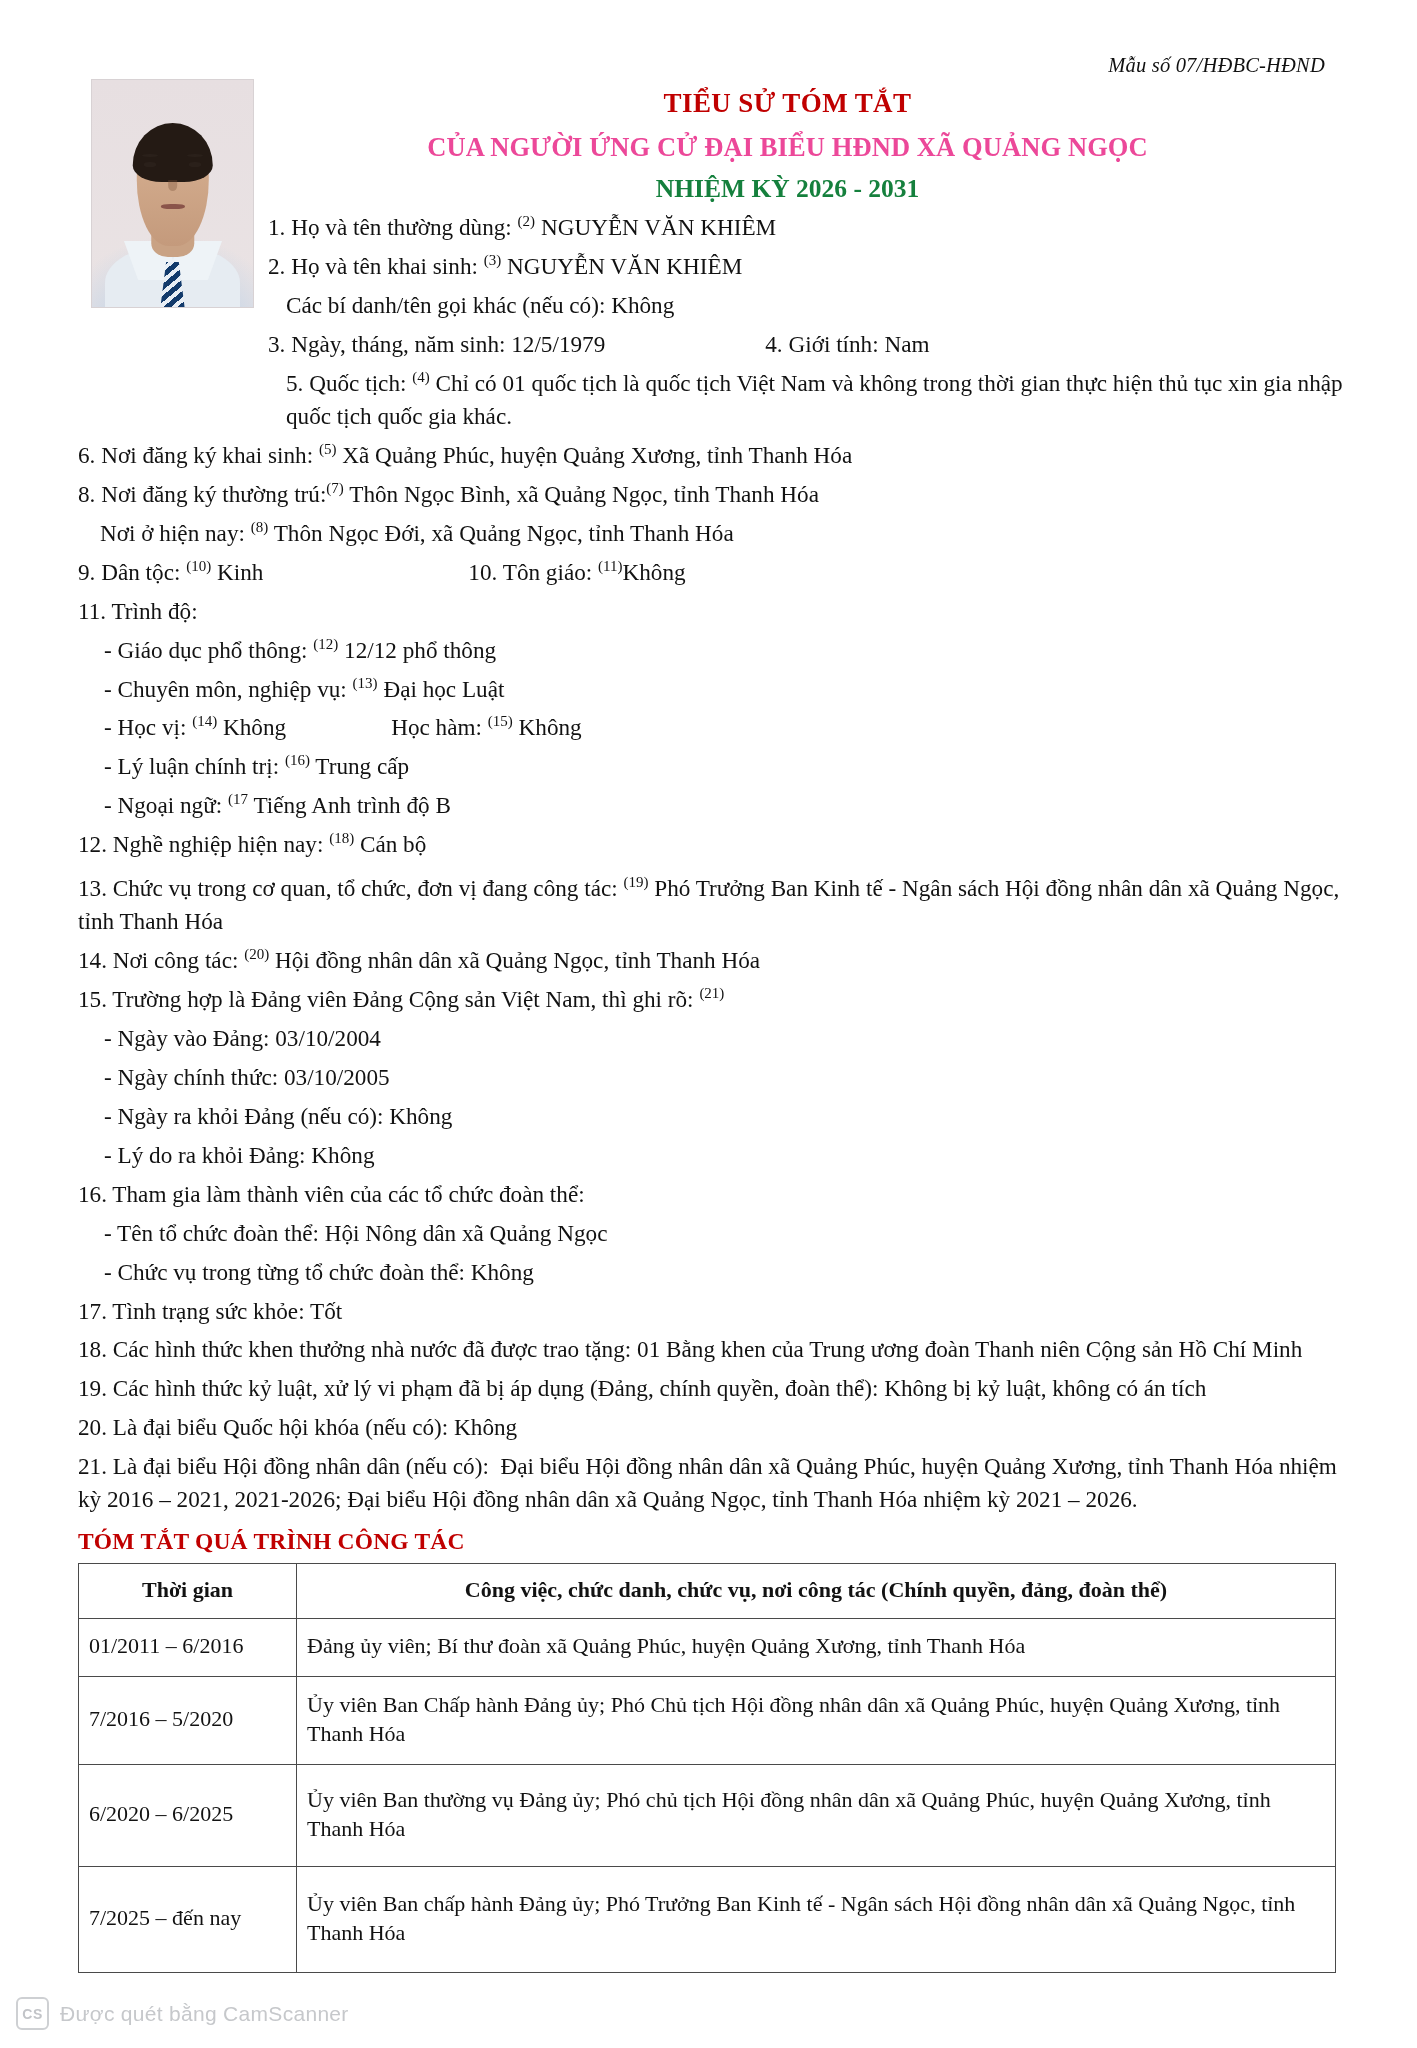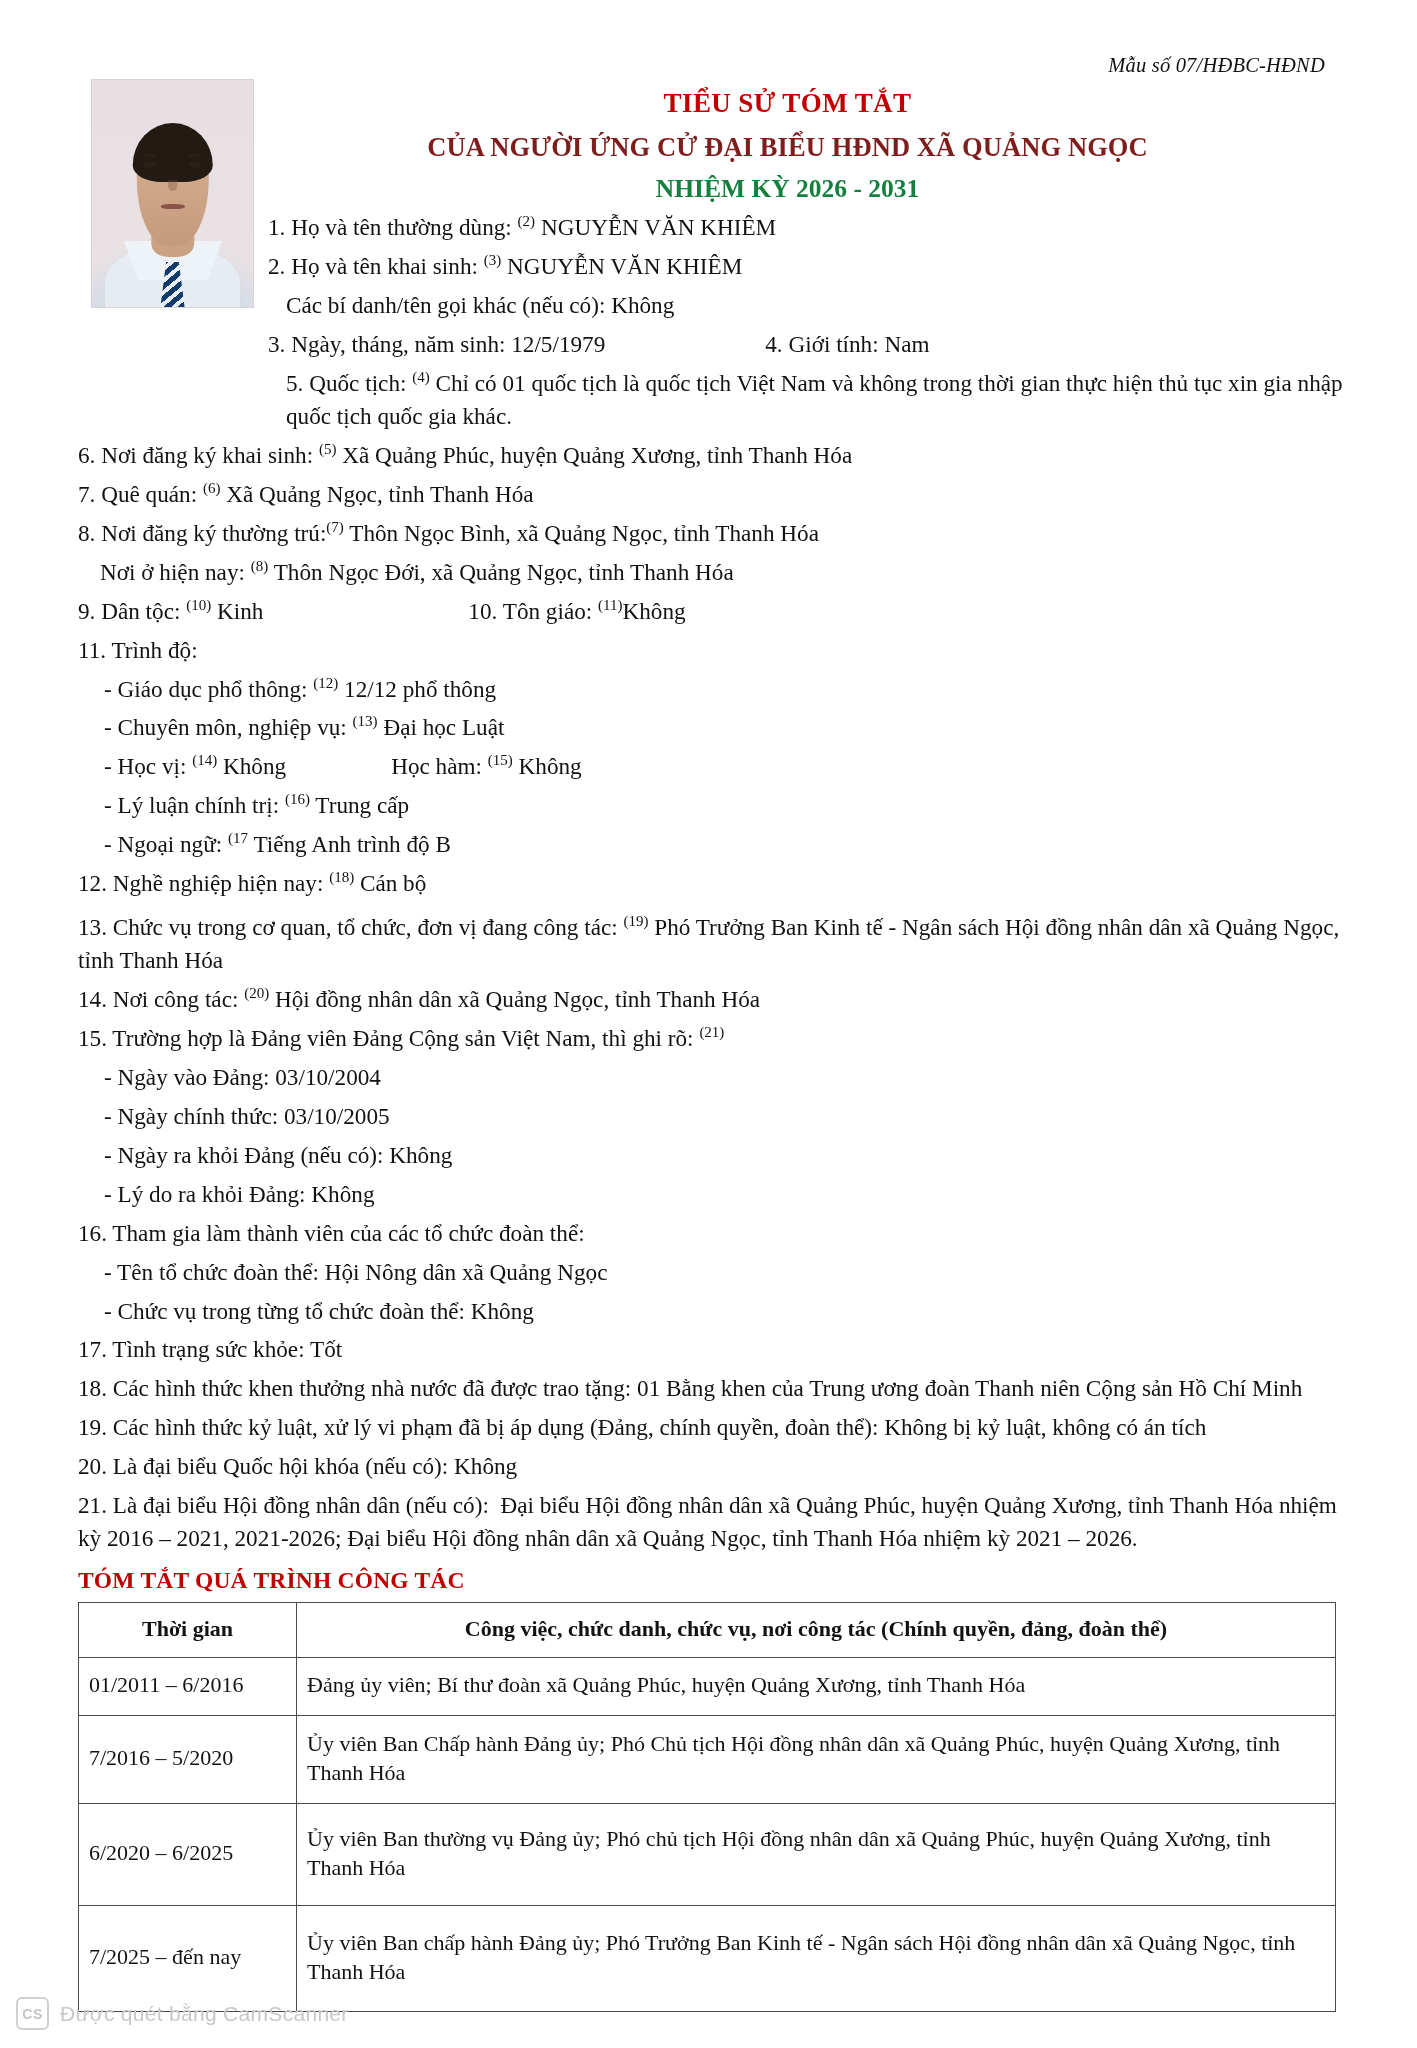--- a/index.html
+++ b/index.html
@@ -167,21 +167,21 @@
   .title-main {
     color: #c00000;
     font-weight: bold;
     font-size: 27px;
     letter-spacing: .4px;
     margin: 10px 0 0 0;
     padding-left: 150px;
     line-height: 1.25;
   }
   .title-sub {
-    color: #7f1d1d;
+    color: #ec4899;
     font-weight: bold;
     font-size: 26.5px;
     letter-spacing: .1px;
     margin: 11px 0 0 0;
     padding-left: 150px;
     line-height: 1.25;
   }
   .title-term {
     color: #15803d;
     font-weight: bold;
@@ -323,21 +323,20 @@
     <p class="ln indent-num gap-sm"><span>2. Họ và tên khai sinh:</span> <sup class="note">(3)</sup> <span>NGUYỄN VĂN KHIÊM</span></p>
 
     <p class="ln indent-sub gap-sm">Các bí danh/tên gọi khác (nếu có): Không</p>
 
     <p class="ln indent-num gap-sm"><span>3. Ngày, tháng, năm sinh: 12/5/1979</span><span class="inline-right" style="width:160px"></span><span>4. Giới tính: Nam</span></p>
 
     <p class="ln gap-sm" style="padding-left:208px; text-indent:-208px;"><span style="display:inline-block;width:208px"></span><span>5. Quốc tịch:</span> <sup class="note">(4)</sup> <span>Chỉ có 01 quốc tịch là quốc tịch Việt Nam và không trong thời gian thực hiện thủ tục xin gia nhập quốc tịch quốc gia khác.</span></p>
 
     <p class="ln flush gap-sm"><span>6. Nơi đăng ký khai sinh:</span> <sup class="note">(5)</sup> <span>Xã Quảng Phúc, huyện Quảng Xương, tỉnh Thanh Hóa</span></p>
 
-    <p class="ln flush gap-sm"><span>7. Quê quán:</span> <sup class="note">(6)</sup> <span>Xã Quảng Ngọc, tỉnh Thanh Hóa</span></p>
 
     <p class="ln flush gap-sm"><span>8. Nơi đăng ký thường trú:</span><sup class="note">(7)</sup> <span>Thôn Ngọc Bình, xã Quảng Ngọc, tỉnh Thanh Hóa</span></p>
 
     <p class="ln sub gap-sm"><span>Nơi ở hiện nay:</span> <sup class="note">(8)</sup> <span>Thôn Ngọc Đới, xã Quảng Ngọc, tỉnh Thanh Hóa</span></p>
 
     <p class="ln flush gap-sm"><span>9. Dân tộc:</span> <sup class="note">(10)</sup> <span>Kinh</span><span class="inline-right" style="width:205px"></span><span>10. Tôn giáo:</span> <sup class="note">(11)</sup><span>Không</span></p>
 
     <p class="ln flush gap-sm">11. Trình độ:</p>
 
     <p class="ln sub2 gap-sm"><span>- Giáo dục phổ thông:</span> <sup class="note">(12)</sup> <span>12/12 phổ thông</span></p>

